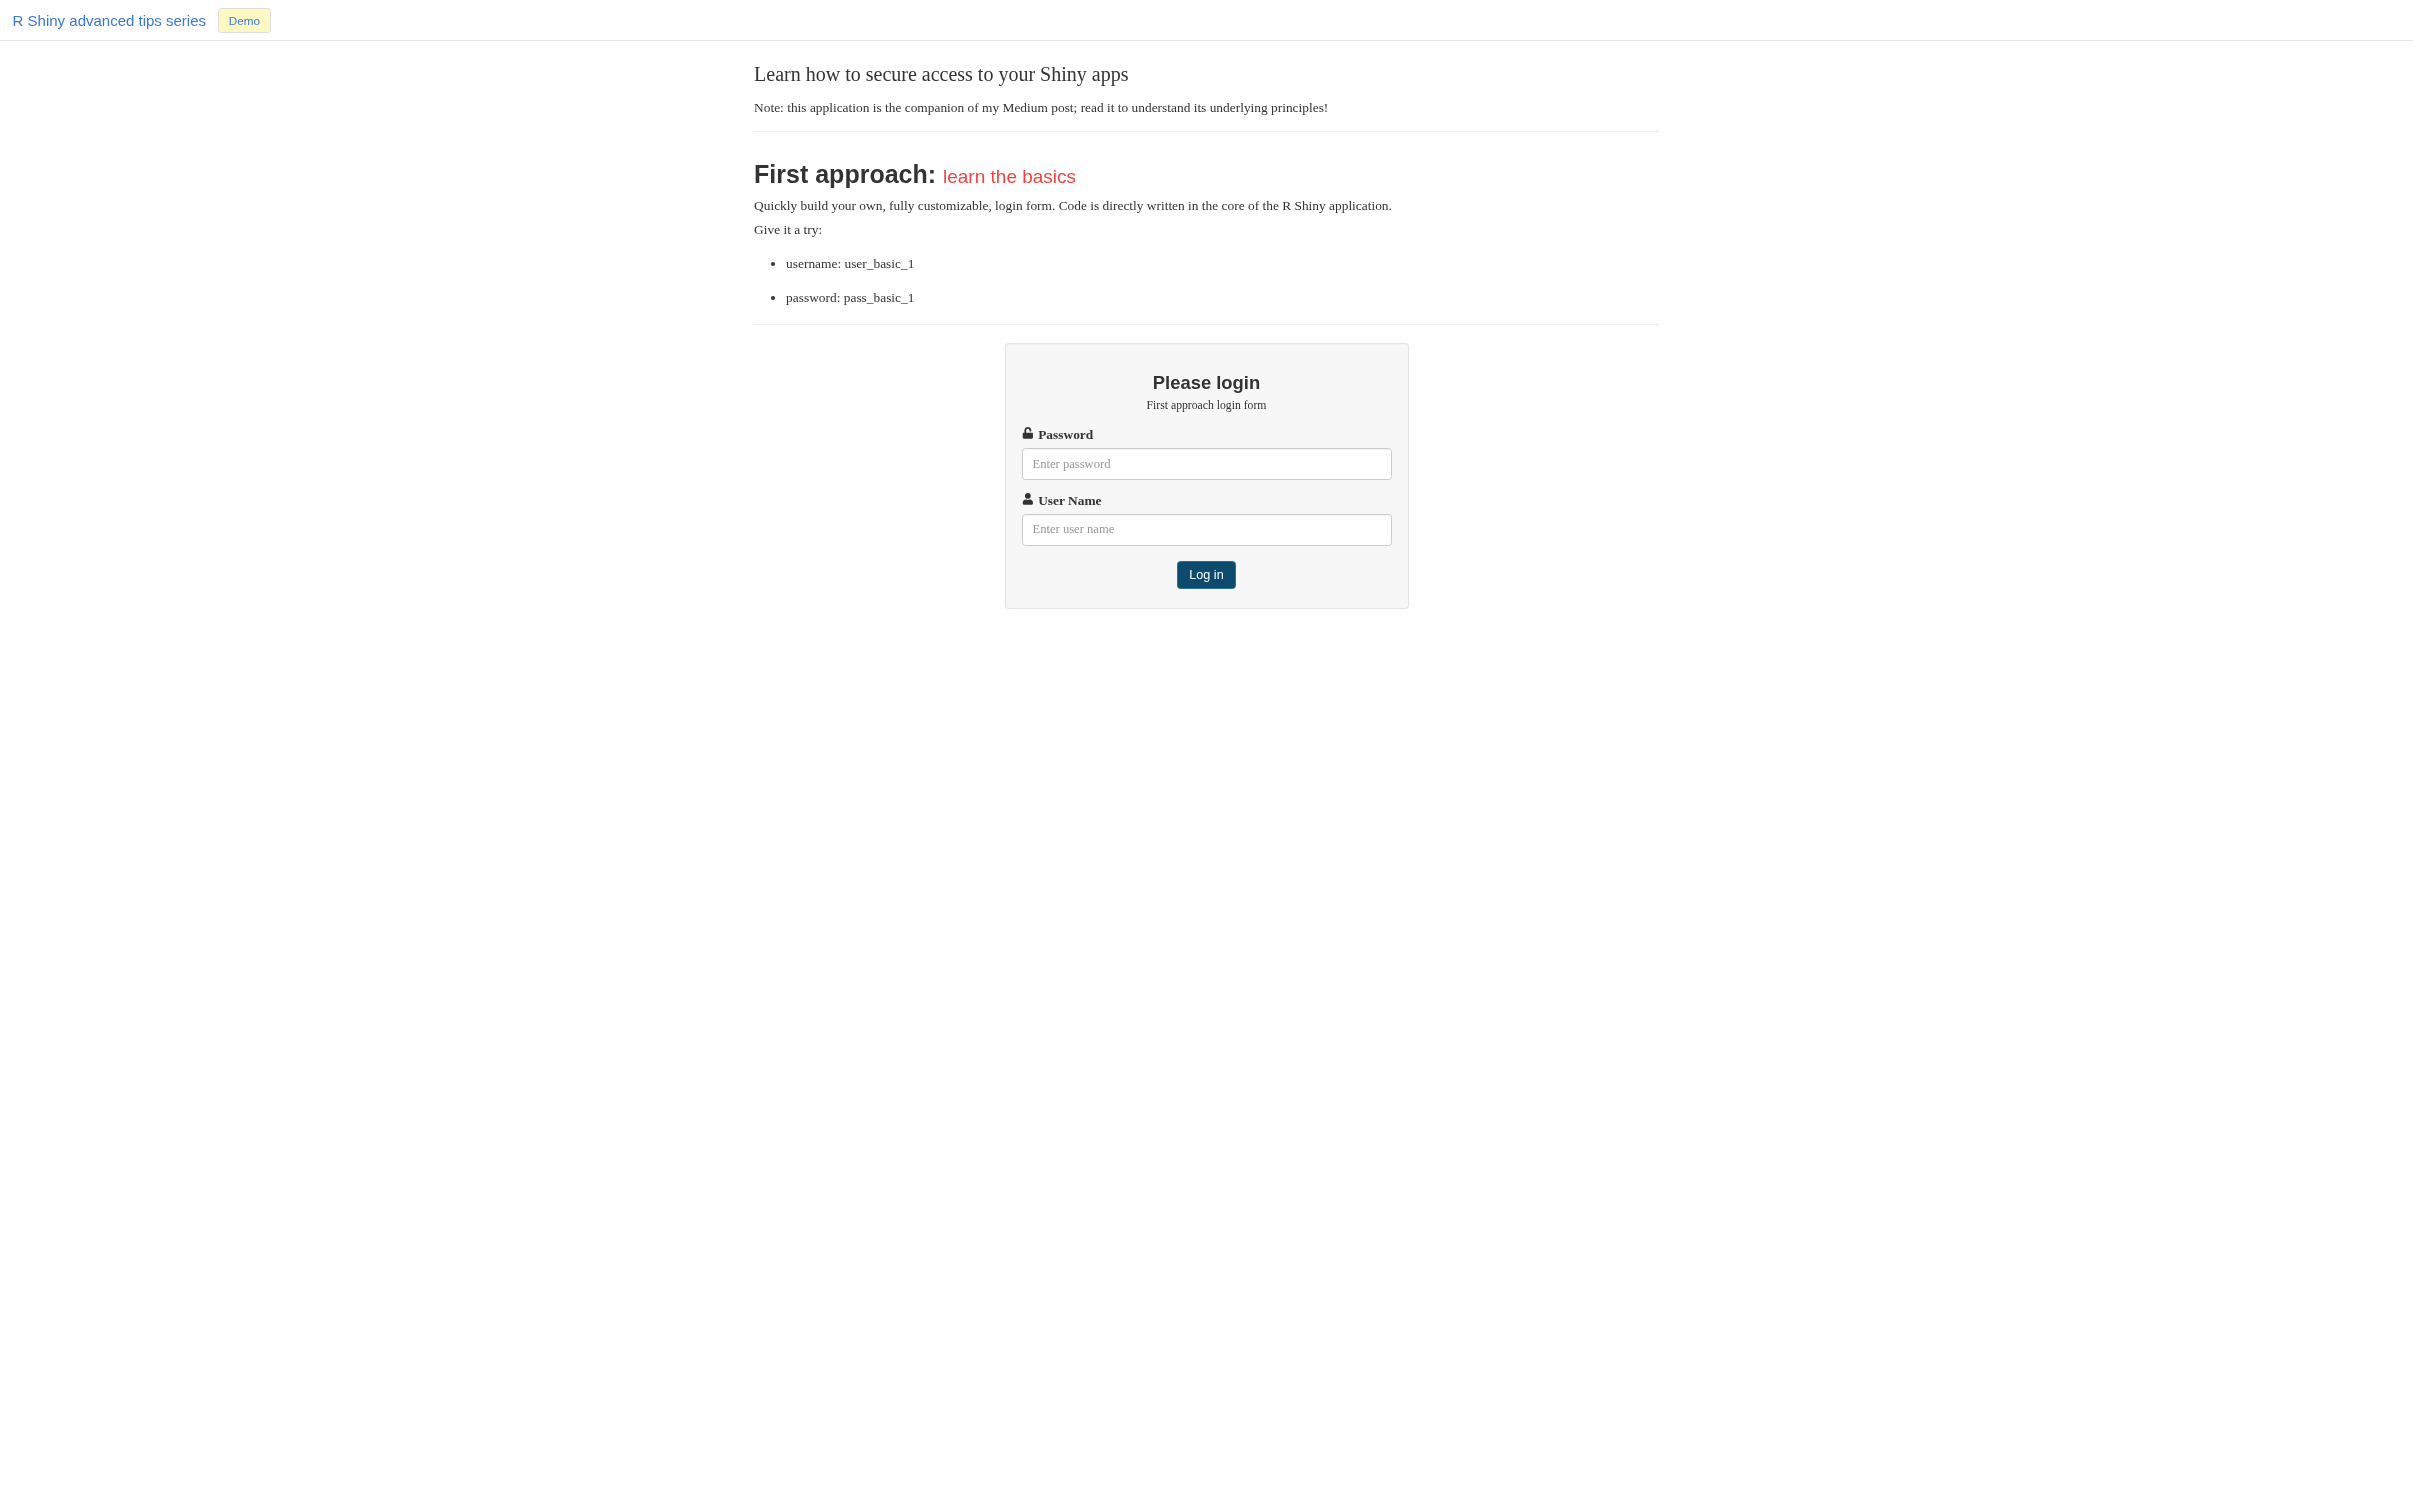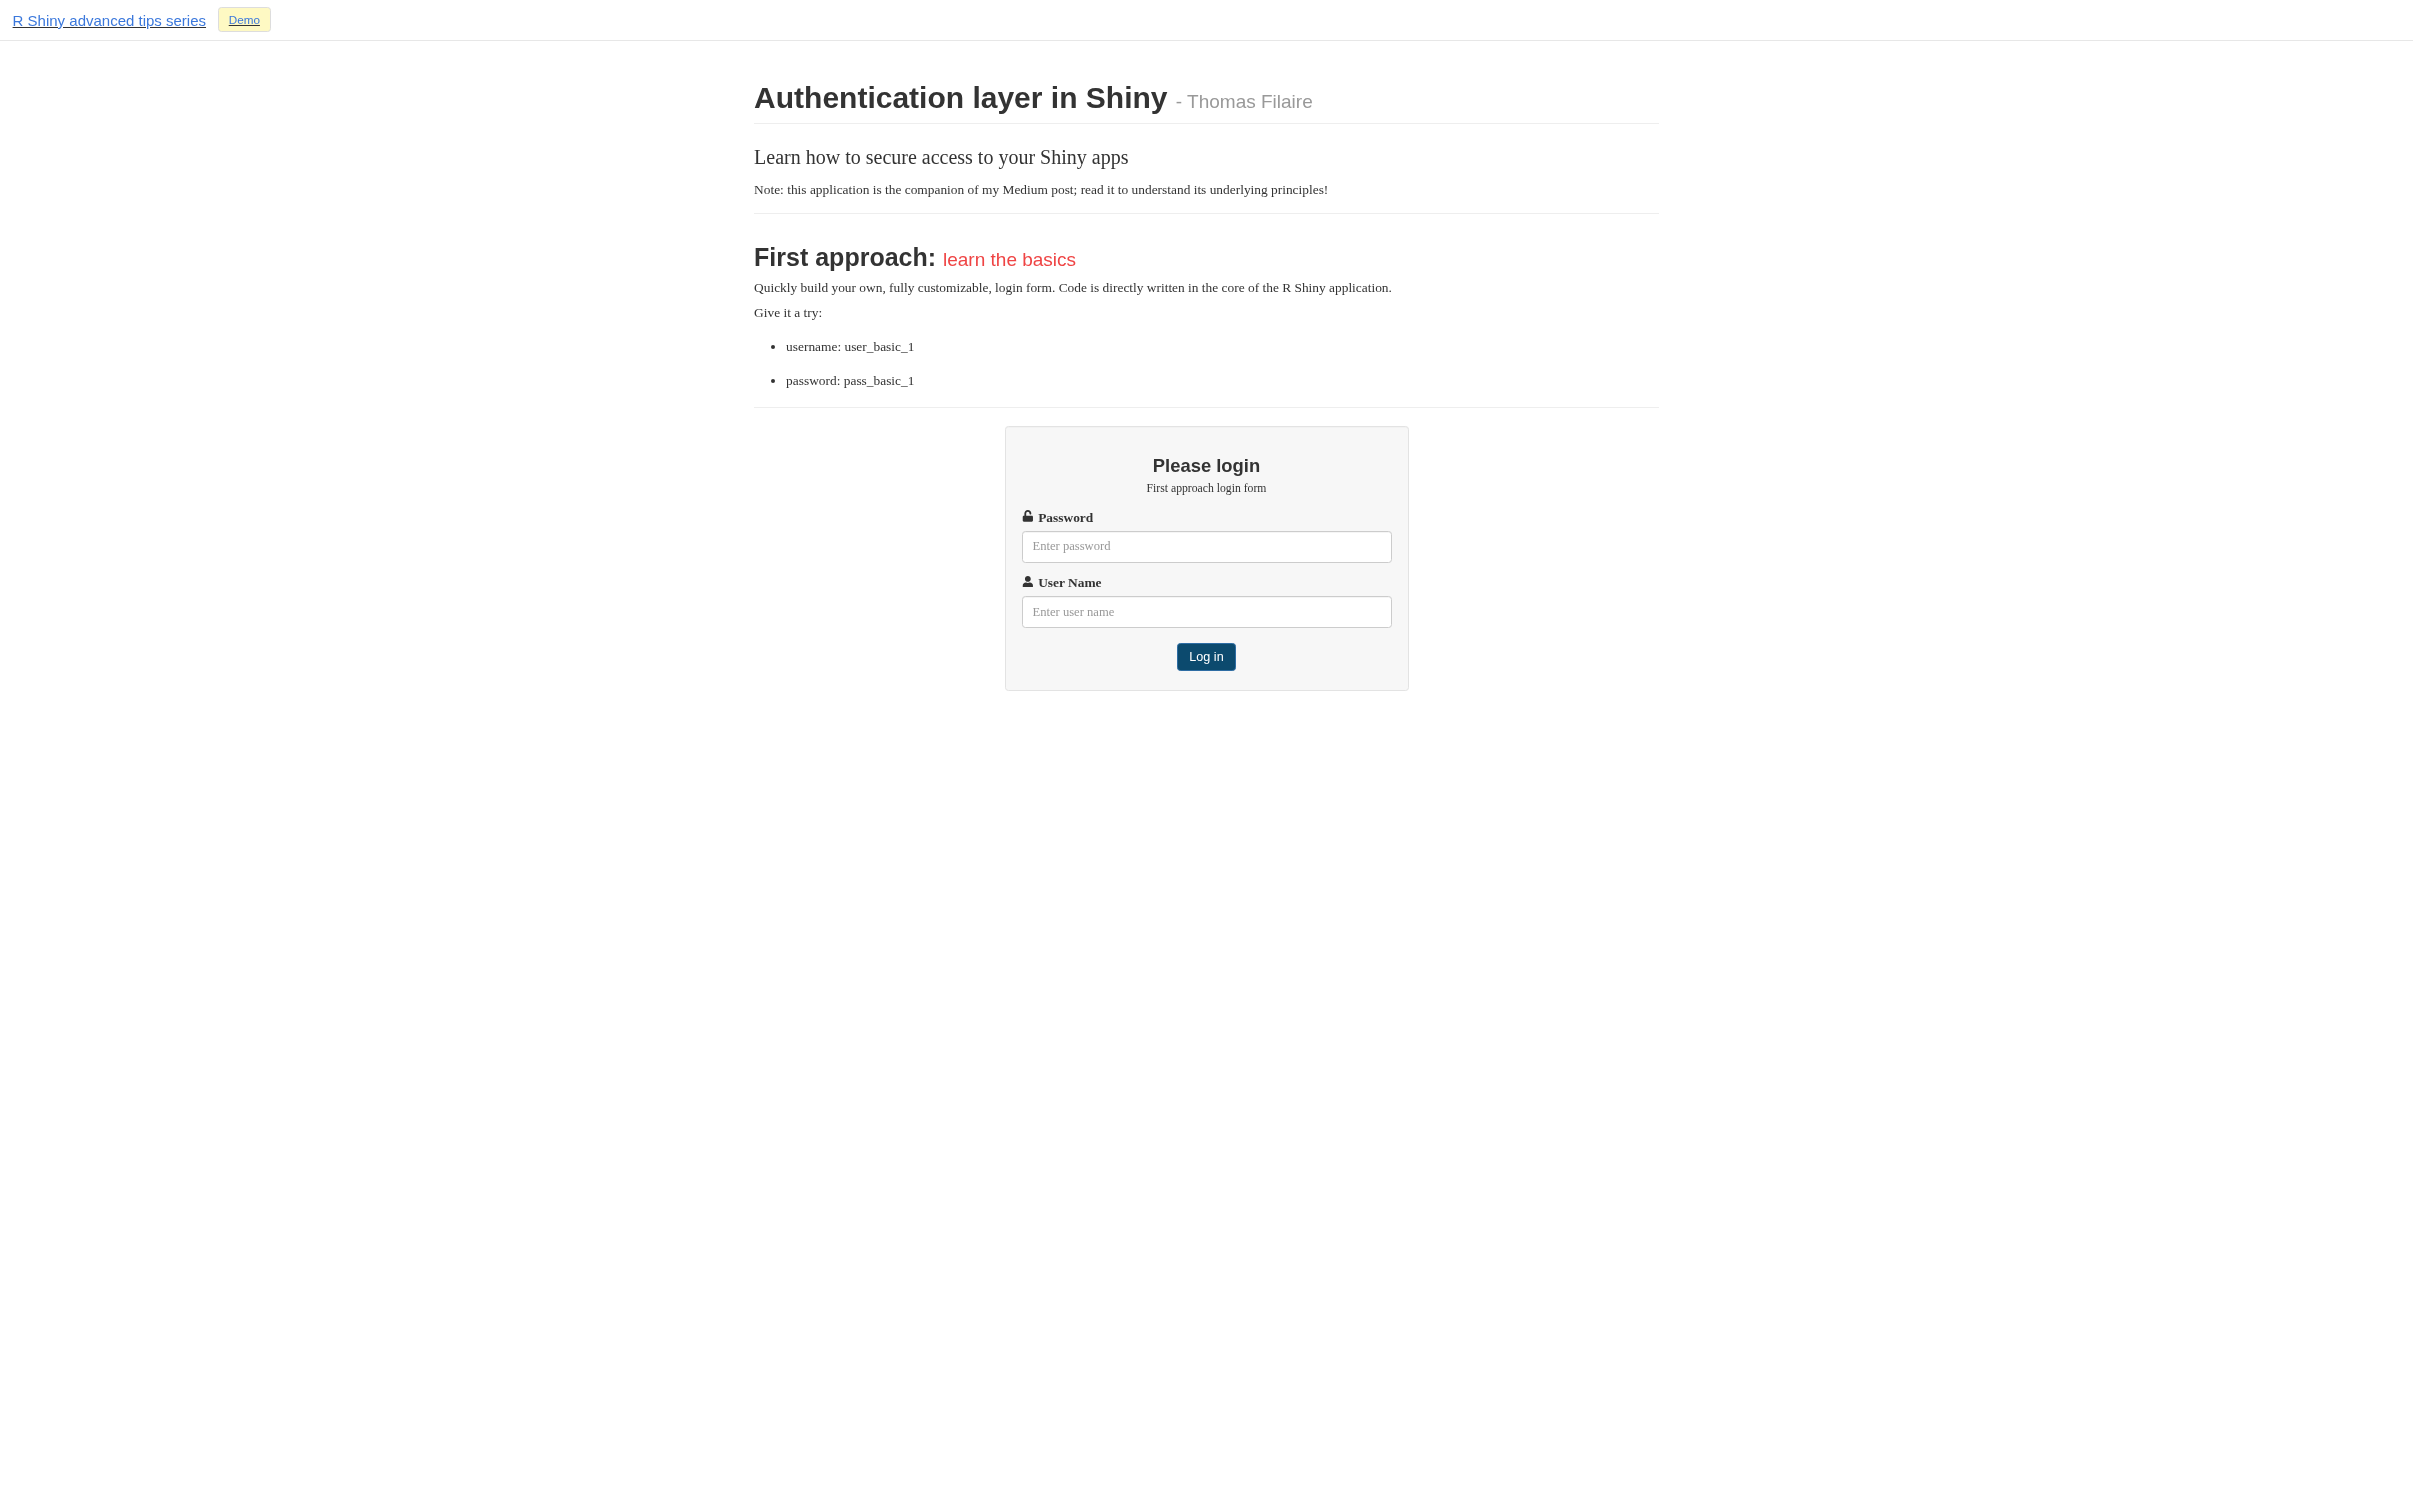--- a/index.html
+++ b/index.html
@@ -5,26 +5,25 @@
   * { box-sizing: border-box; }
   html, body {
     margin: 0; padding: 0;
     font-family: Georgia, "Times New Roman", serif;
     font-size: 11.7px;
     color: #333;
     background: #fff;
   }
   .navbar {
     display: flex;
-    align-items: flex-start;
+    align-items: center;
     gap: 11.7px;
     padding: 6.7px 12.6px;
     border-bottom: 0.8px solid #e7e7e7;
     background: #fff;
-    text-decoration: underline;
   }
   .navbar-brand {
     color: #3b78dc;
     font-size: 15px;
     font-family: "Helvetica Neue", Helvetica, Arial, sans-serif;
     text-decoration: none;
     padding: 5px 0;
   }
   .nav-pill {
     border: 0.8px solid #ddd;
@@ -161,23 +160,20 @@
 </head>
 <body>
 
 <div class="navbar">
   <a href="#" class="navbar-brand">R Shiny advanced tips series</a>
   <button class="nav-pill">Demo</button>
 </div>
 
 <div class="container">
 
-  <h1 class="page-title">
-    <span>Authentication layer in Shiny </span><span class="subtitle">- Thomas Filaire</span>
-  </h1>
 
   <h2 class="tagline">Learn how to secure access to your Shiny apps</h2>
 
   <p class="note">Note: this application is the companion of my Medium post; read it to understand its underlying principles!</p>
 
   <hr>
 
   <h2 class="section-title">
     <span>First approach: </span><span class="small">learn the basics</span>
   </h2>

